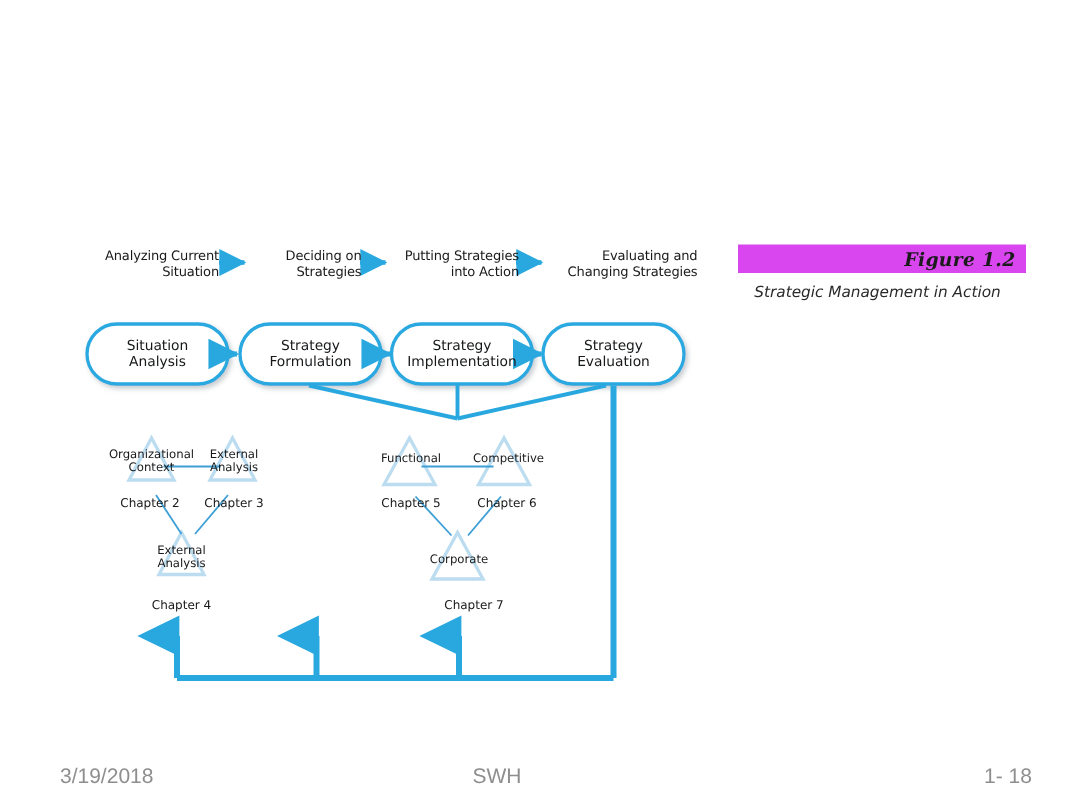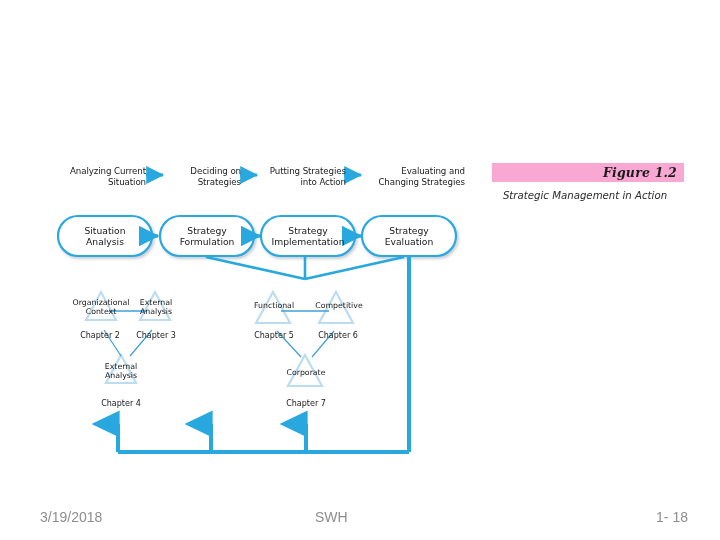--- a/index.html
+++ b/index.html
@@ -32,21 +32,21 @@
   }
   .ch-label{
     position:absolute;text-align:center;
     font-size:8px;line-height:9.5px;color:#17181a;
     font-family:"DejaVu Sans",sans-serif;
   }
 
   
   #caption{position:absolute;left:492px;top:163px;width:192px;}
   #caption-band{
-    background:#f9a8d4;height:19px;
+    background:#d946ef;height:19px;
     display:flex;align-items:center;justify-content:flex-end;
     padding-right:7px;box-sizing:border-box;
   }
   #caption-band span{
     font-family:"DejaVu Serif",serif;
     font-weight:bold;font-style:italic;
     font-size:12.5px;color:#1b1b1b;letter-spacing:.2px;
   }
   #caption-sub{
     margin-top:7px;text-align:center;padding-right:6px;
@@ -190,21 +190,21 @@
       <div>Functional</div>
     </div>
     <div class="tri-label" style="left:305px;top:301px;width:68px;">
       <div>Competitive</div>
     </div>
     <div class="ch-label" style="left:239px;top:331px;width:70px;">Chapter 5</div>
     <div class="ch-label" style="left:303px;top:331px;width:70px;">Chapter 6</div>
     <div class="tri-label" style="left:276px;top:368px;width:60px;">
       <div>Corporate</div>
     </div>
-    <div class="ch-label" style="left:270px;top:399px;width:72px;">Chapter 7</div>
+    <div class="ch-label" style="left:280px;top:399px;width:72px;">Chapter 7</div>
 
     <div id="caption">
       <div id="caption-band">
         <span>Figure 1.2</span>
       </div>
       <div id="caption-sub">Strategic Management in Action</div>
     </div>
 
   </div>
 

